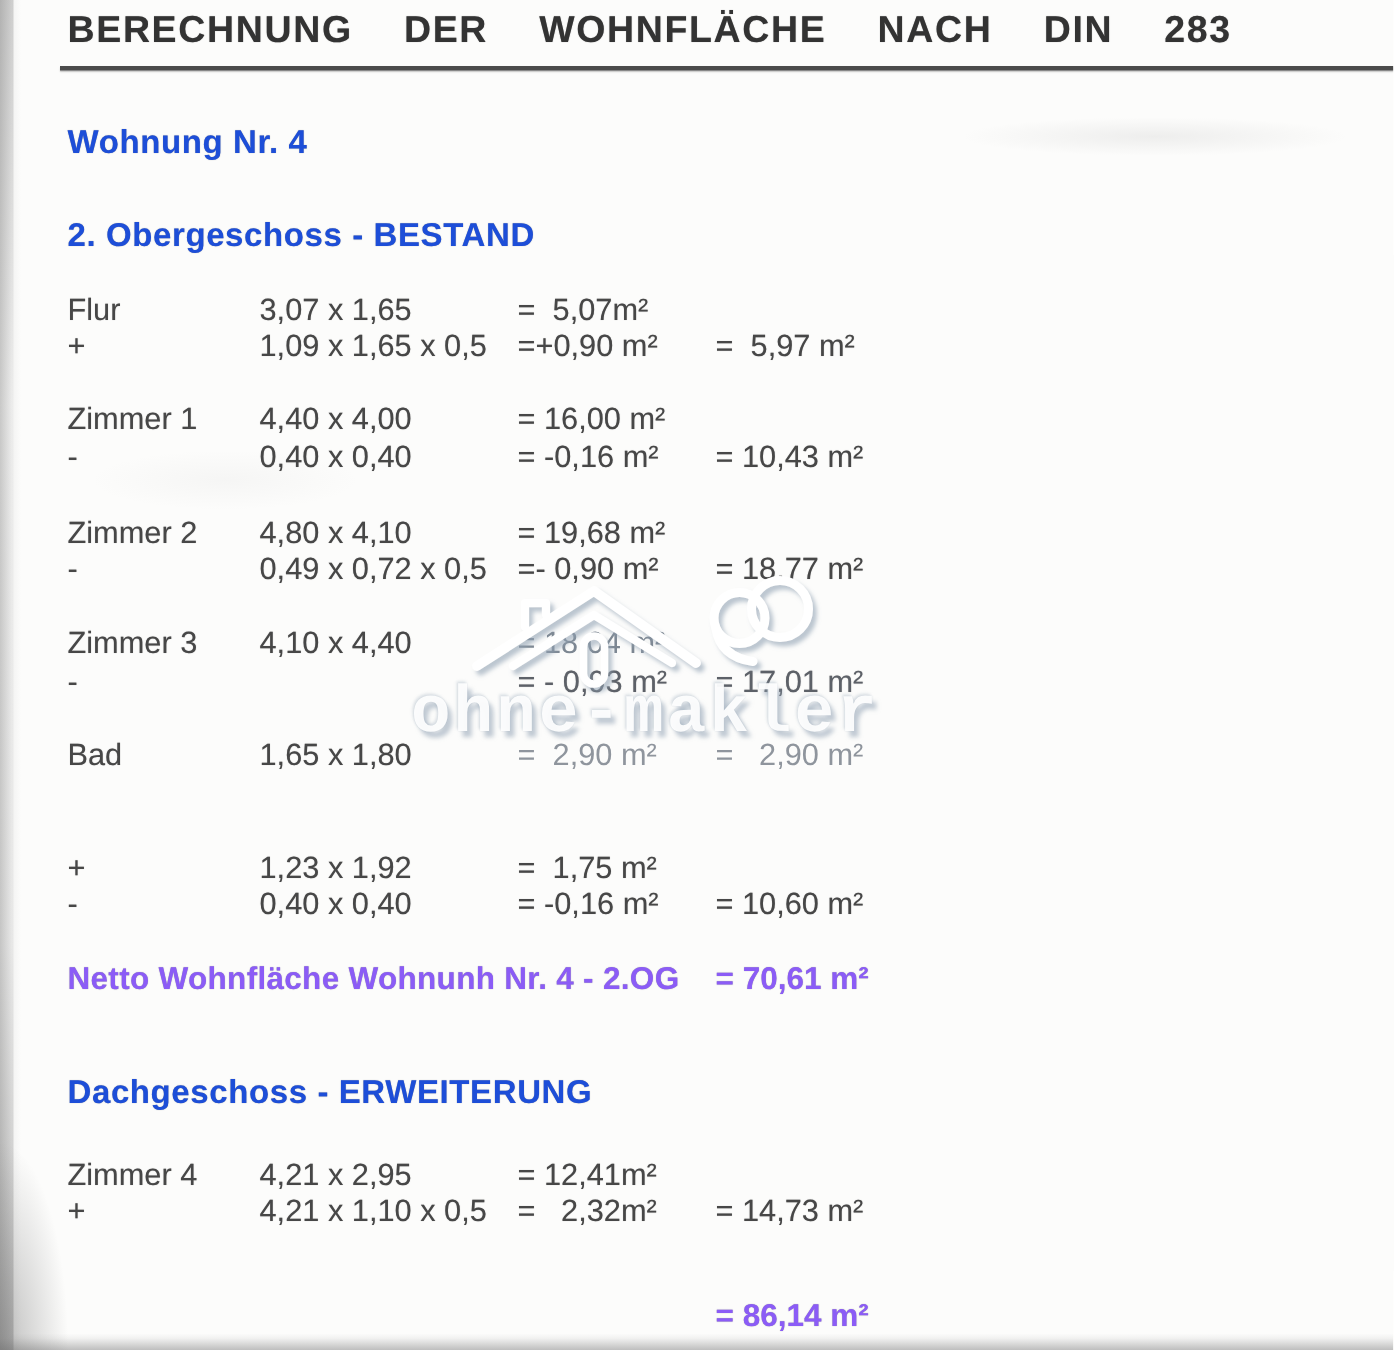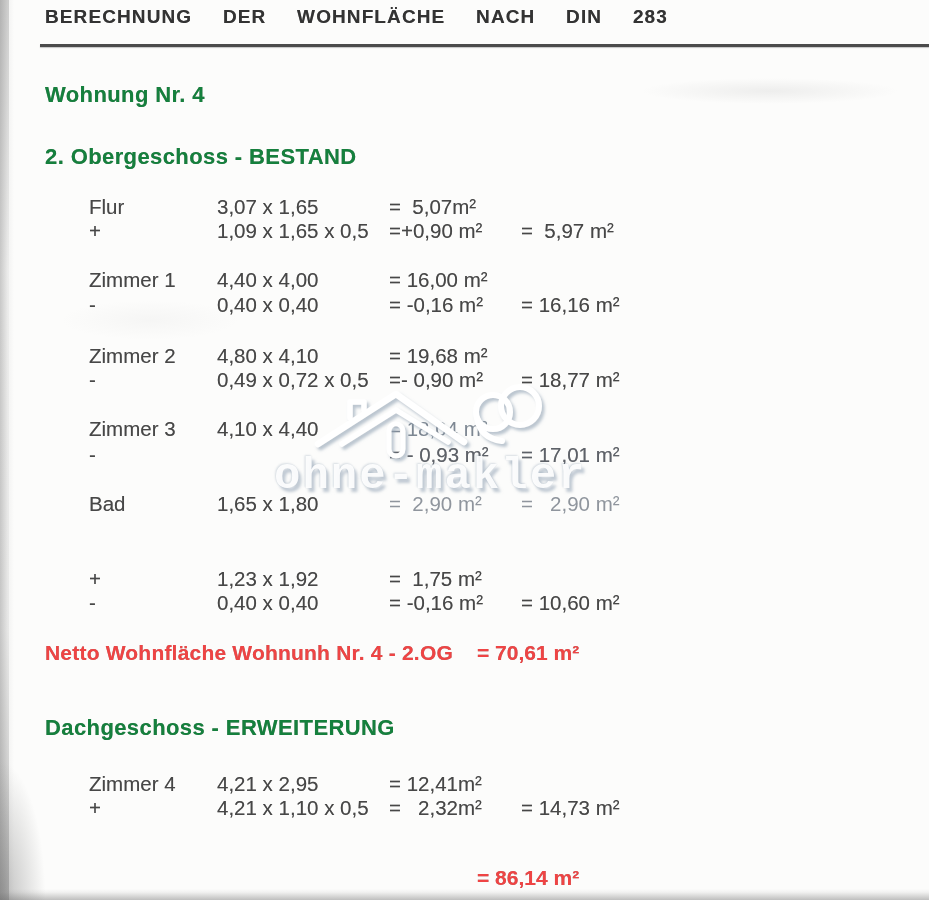--- a/index.html
+++ b/index.html
@@ -36,48 +36,47 @@
     pointer-events:none;
   }
   .smudge-mid {
     position:absolute; left:60px; top:300px; width:180px; height:40px;
     background:radial-gradient(ellipse at 50% 50%, rgba(170,170,170,.08), rgba(170,170,170,0) 70%);
     pointer-events:none;
   }
   
   .doc-title {
     position:absolute; left:45px; top:6px;
-    font-size:19px; font-weight:bold; color:#333333;
+    font-size:25px; font-weight:bold; color:#333333;
     letter-spacing:1.1px; word-spacing:9px; white-space:pre;
     text-shadow:0 0 .6px rgba(51,51,51,.55);
   }
   .rule {
     position:absolute; left:40px; top:44px; width:889px; height:3px;
     background:#4b4b4b; box-shadow:0 1px 1px rgba(130,130,130,.45);
   }
   .h-bold {
     position:absolute; left:45px;
-    font-size:22px; font-weight:bold; color:#15803d;
+    font-size:22px; font-weight:bold; color:#1d4ed8;
     letter-spacing:.4px; white-space:pre;
     text-shadow:0 0 .6px rgba(48,48,48,.5);
   }
   .row { position:absolute; left:0; top:0; width:100%; height:24px; font-size:20.5px; }
   .row span {
     position:absolute; top:0; white-space:pre;
     text-shadow:0 0 .6px rgba(71,71,71,.45);
-    margin-left:44px;
   }
   .c-name  { left:45px; }
   .c-dims  { left:173px; }
   .c-calc  { left:345px; }
   .c-total { left:477px; }
   .washed      { color:#8f959d !important; text-shadow:none !important;text-align:right; }
   .washed-roof { color:#7d8792 !important; text-shadow:none !important; }
   .washed-mid  { color:#5d6168 !important; }
-  .summary { position:absolute; left:0; width:100%; height:26px; font-size:21px; font-weight:bold; color:#ef4444; }
+  .summary { position:absolute; left:0; width:100%; height:26px; font-size:21px; font-weight:bold; color:#8b5cf6; }
   .summary span { position:absolute; top:0; white-space:pre; text-shadow:0 0 .6px rgba(46,46,46,.5); }
   .s-label { left:45px; letter-spacing:.2px; }
   .s-value { left:477px; }
   
   .watermark { position:absolute; left:0; top:0; width:100%; height:100%; pointer-events:none; z-index:5; }
   .wm-logo { position:absolute; left:308px; top:384px; width:250px; height:80px; }
   .wm-text {
     position:absolute; left:274px; top:451px;
     font-family:Liberation Mono, monospace;
     font-size:44px; font-weight:bold; letter-spacing:2px;
@@ -120,21 +119,21 @@
   <div class="row" style="top:268px">
     <span class="c-name">Zimmer 1</span>
     <span class="c-dims">4,40 x 4,00</span>
     <span class="c-calc">= 16,00 m²</span>
     <span class="c-total"></span>
   </div>
   <div class="row" style="top:293px">
     <span class="c-name">-</span>
     <span class="c-dims">0,40 x 0,40</span>
     <span class="c-calc">= -0,16 m²</span>
-    <span class="c-total">= 16,16 m²</span>
+    <span class="c-total">= 10,43 m²</span>
   </div>
   <div class="row" style="top:344px">
     <span class="c-name">Zimmer 2</span>
     <span class="c-dims">4,80 x 4,10</span>
     <span class="c-calc">= 19,68 m²</span>
     <span class="c-total"></span>
   </div>
   <div class="row" style="top:368px">
     <span class="c-name">-</span>
     <span class="c-dims">0,49 x 0,72 x 0,5</span>

